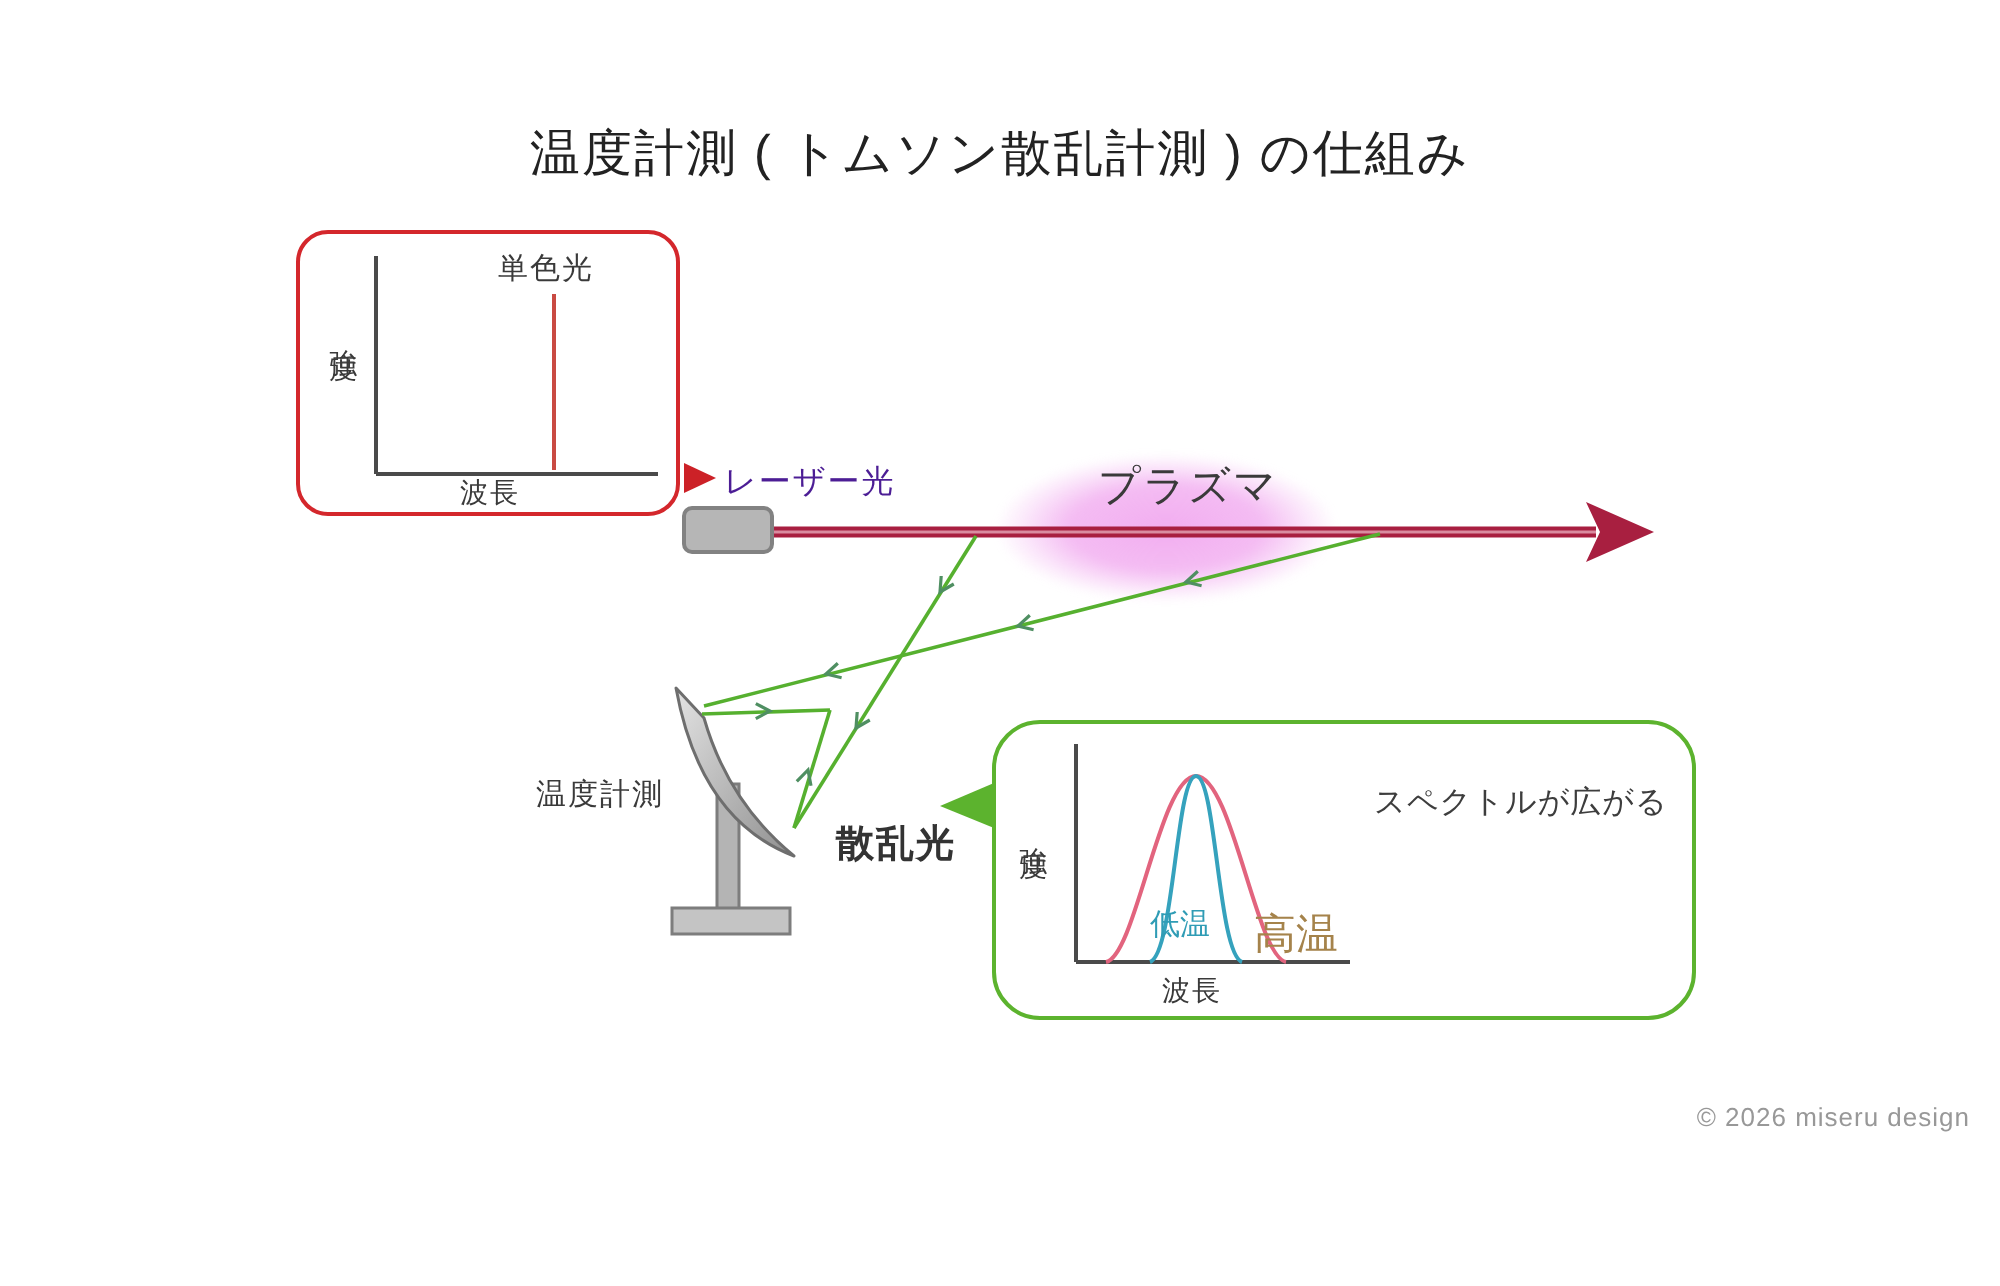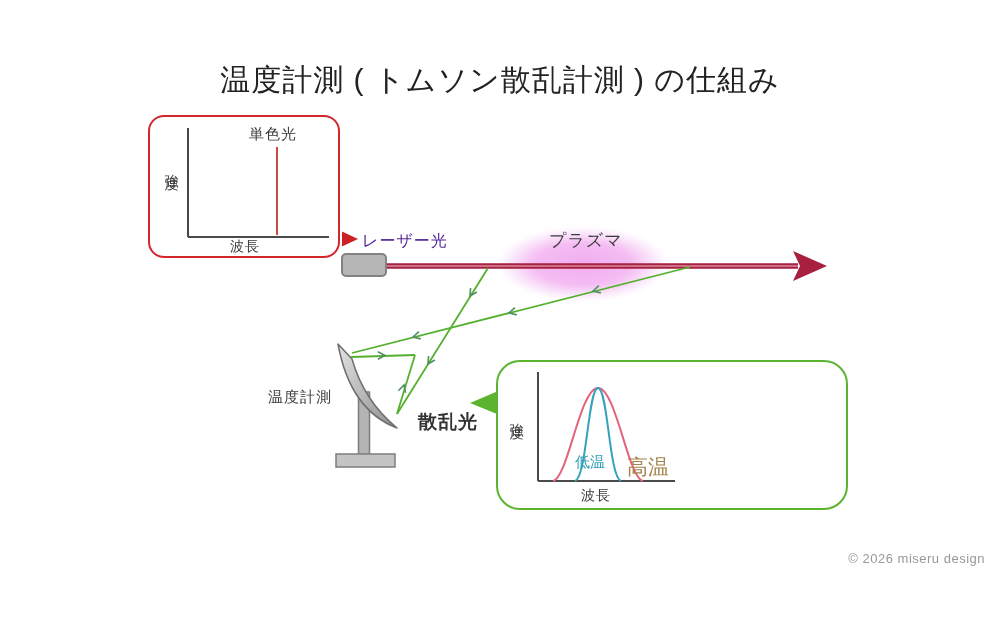--- a/index.html
+++ b/index.html
@@ -3,33 +3,33 @@
 <meta charset="utf-8">
 <style>
   html,body{margin:0;padding:0;background:#fff;}
   .canvas{
     position:relative;width:1000px;height:643px;background:#ffffff;overflow:hidden;
     font-family:"Liberation Sans",sans-serif;color:#333;
   }
   .abs{position:absolute;}
   .title{
     left:0;top:60px;width:100%;text-align:center;
-    font-size:30px;font-weight:500;letter-spacing:1px;color:#222;
+    font-size:25px;font-weight:500;letter-spacing:1px;color:#222;
   }
   
   .plasma{
     left:468px;top:214px;width:230px;height:100px;border-radius:50%;
     background:radial-gradient(50% 50% at 50% 50%,
       rgba(240,162,238,0.88) 0%,
       rgba(240,162,238,0.72) 42%,
       rgba(240,162,238,0.25) 62%,
       rgba(240,162,238,0) 74%);
     filter:blur(2px);
   }
-  .plasma-label{left:549px;top:229px;font-size:17px;color:#3a3a3a;letter-spacing:1px;}
+  .plasma-label{left:549px;top:229px;font-size:21px;color:#3a3a3a;letter-spacing:1px;}
   
   .overlay{left:0;top:0;}
   
   .input-box{
     left:148px;top:115px;width:188px;height:139px;
     border:2px solid #d4272c;border-radius:16px;background:#fff;
   }
   .input-box .ylab{
     left:14px;top:46px;font-size:14px;color:#3a3a3a;
     writing-mode:vertical-rl;text-orientation:upright;letter-spacing:2px;line-height:16px;
@@ -135,18 +135,19 @@
       <line x1="40" y1="10" x2="40" y2="119" stroke="#4a4a4a" stroke-width="2"></line>
       <line x1="40" y1="119" x2="177" y2="119" stroke="#4a4a4a" stroke-width="2"></line>
       <path d="M55,119 C70,116 82,26 100,26 C118,26 130,116 145,119" fill="none" stroke="#e2647e" stroke-width="2"></path>
       <path d="M77,119 C89,115 90,26 100,26 C110,26 111,115 123,119" fill="none" stroke="#35a2bd" stroke-width="2"></path>
     </svg>
     <div class="abs ylab">強度</div>
     <div class="abs xlab">波長</div>
     <div class="abs low-label">低温</div>
     <div class="abs high-label">高温</div>
     <div class="abs desc">
+      <div>スペクトルが広がる</div>
     </div>
   </div>
 
   <div class="abs copyright">© 2026 miseru design</div>
 
 </div>
 
 </body></html>

